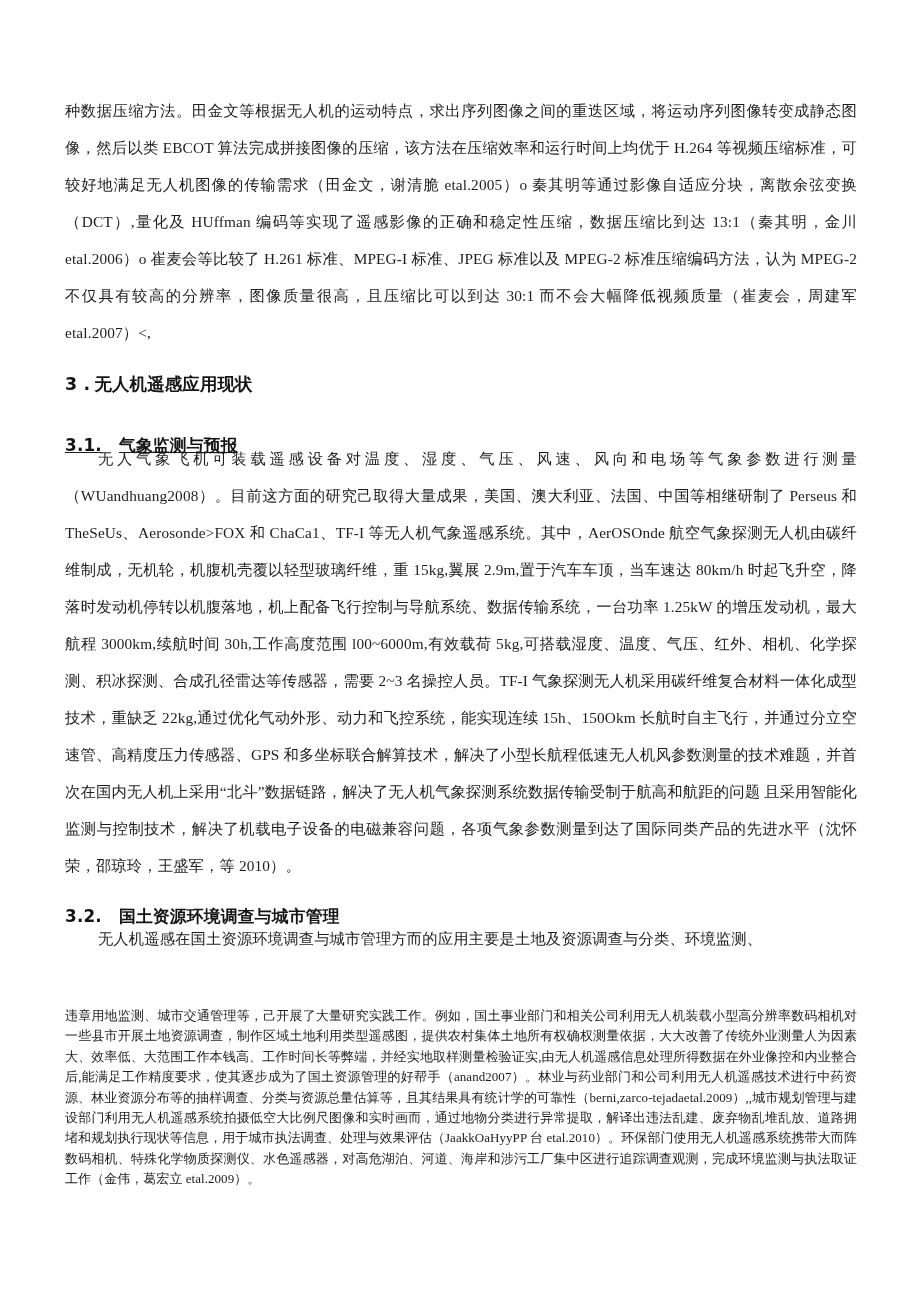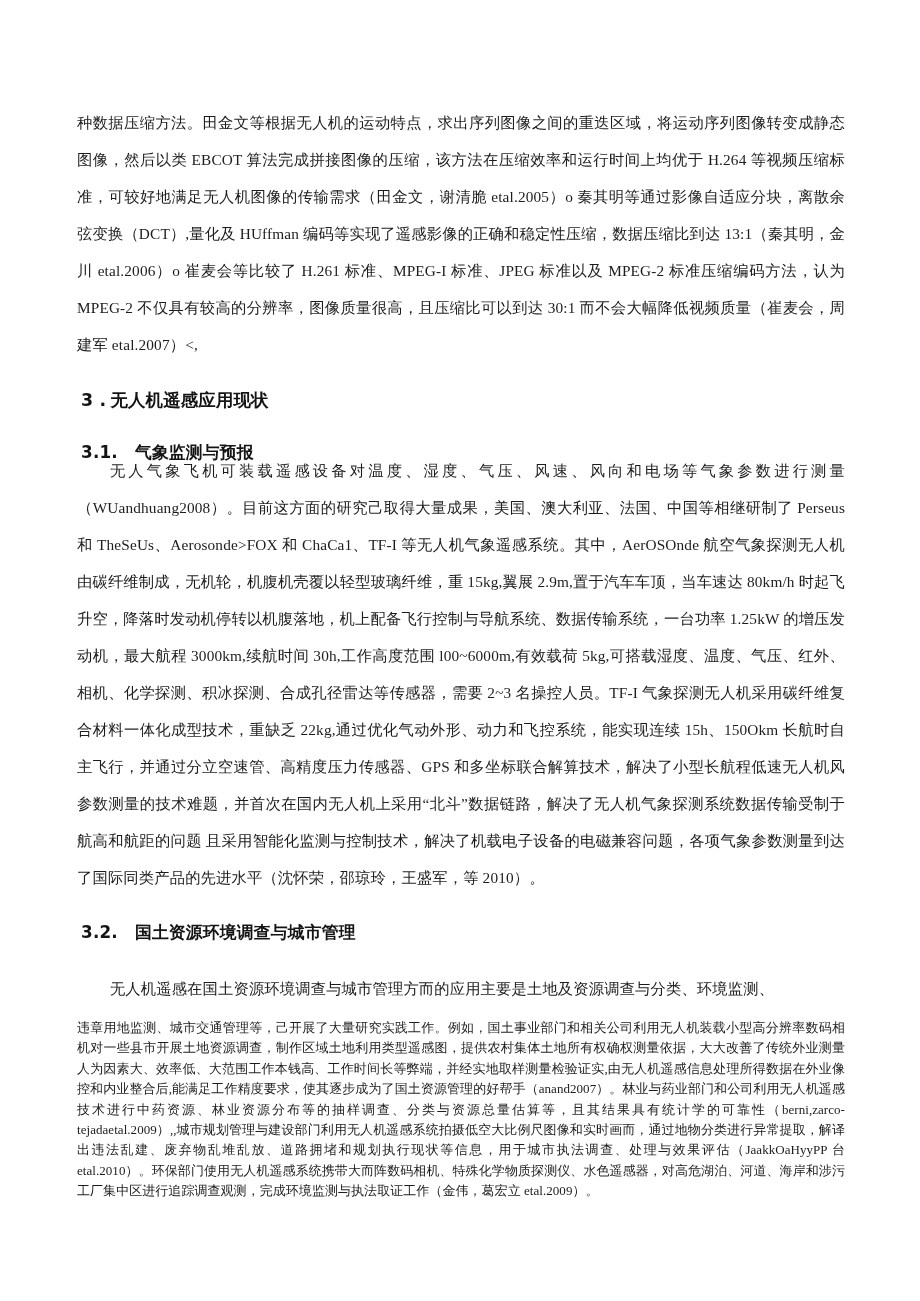--- a/index.html
+++ b/index.html
@@ -24,21 +24,21 @@
   }
   .content {
     position: absolute;
     left: 65px;
     top: 0;
     width: 792px;
   }
 
   
   .para {
-    margin: 12px;
+    margin: 0;
     text-align: justify;
     text-justify: inter-ideograph;
     font-size: 15.3px;
     color: #1c1c1c;
   }
   
   .para.loose {
     line-height: 37px;
     letter-spacing: 0.15px;
   }
@@ -47,21 +47,21 @@
     line-height: 20.4px;
     font-size: 13px;
     letter-spacing: 0.05px;
   }
   .para.indent {
     text-indent: 2.15em;
   }
 
   
   .h-major, .h-minor {
-    margin: 16px;
+    margin: 0;
     font-family: "DejaVu Sans", "Liberation Sans", sans-serif;
     font-weight: bold;
     color: #141414;
     text-align: left;
   }
   .h-major {
     font-size: 17.4px;
     line-height: 24px;
     letter-spacing: 0.2px;
   }
@@ -86,33 +86,33 @@
   <div class="content">
 
     <div class="blk" style="top:92px;">
       <p class="para loose">种数据压缩方法。田金文等根据无人机的运动特点，求出序列图像之间的重迭区域，将运动序列图像转变成静态图像，然后以类 EBCOT 算法完成拼接图像的压缩，该方法在压缩效率和运行时间上均优于 H.264 等视频压缩标准，可较好地满足无人机图像的传输需求（田金文，谢清脆 etal.2005）o 秦其明等通过影像自适应分块，离散余弦变换（DCT）,量化及 HUffman 编码等实现了遥感影像的正确和稳定性压缩，数据压缩比到达 13:1（秦其明，金川 etal.2006）o 崔麦会等比较了 H.261 标准、MPEG-I 标准、JPEG 标准以及 MPEG-2 标准压缩编码方法，认为 MPEG-2 不仅具有较高的分辨率，图像质量很高，且压缩比可以到达 30:1 而不会大幅降低视频质量（崔麦会，周建军 etal.2007）&lt;,</p>
     </div>
 
     <div class="blk" style="top:372px;">
       <h2 class="h-major"><span class="h-num">3 .</span><span class="h-gap-major"></span><span>无人机遥感应用现状</span></h2>
     </div>
 
-    <div class="blk" style="top:424px;">
+    <div class="blk" style="top:433px;text-decoration:underline;">
       <h3 class="h-minor"><span class="h-num">3.1.</span><span class="h-gap-minor"></span><span>气象监测与预报</span></h3>
     </div>
 
     <div class="blk" style="top:440px;">
       <p class="para loose indent">无人气象飞机可装载遥感设备对温度、湿度、气压、风速、风向和电场等气象参数进行测量（WUandhuang2008）。目前这方面的研究己取得大量成果，美国、澳大利亚、法国、中国等相继研制了 Perseus 和 TheSeUs、Aerosonde&gt;FOX 和 ChaCa1、TF-I 等无人机气象遥感系统。其中，AerOSOnde 航空气象探测无人机由碳纤维制成，无机轮，机腹机壳覆以轻型玻璃纤维，重 15kg,翼展 2.9m,置于汽车车顶，当车速达 80km/h 时起飞升空，降落时发动机停转以机腹落地，机上配备飞行控制与导航系统、数据传输系统，一台功率 1.25kW 的增压发动机，最大航程 3000km,续航时间 30h,工作高度范围 l00~6000m,有效载荷 5kg,可搭载湿度、温度、气压、红外、相机、化学探测、积冰探测、合成孔径雷达等传感器，需要 2~3 名操控人员。TF-I 气象探测无人机采用碳纤维复合材料一体化成型技术，重缺乏 22kg,通过优化气动外形、动力和飞控系统，能实现连续 15h、150Okm 长航时自主飞行，并通过分立空速管、高精度压力传感器、GPS 和多坐标联合解算技术，解决了小型长航程低速无人机风参数测量的技术难题，并首次在国内无人机上采用“北斗”数据链路，解决了无人机气象探测系统数据传输受制于航高和航距的问题 且采用智能化监测与控制技术，解决了机载电子设备的电磁兼容问题，各项气象参数测量到达了国际同类产品的先进水平（沈怀荣，邵琼玲，王盛军，等 2010）。</p>
     </div>
 
     <div class="blk" style="top:904px;">
       <h3 class="h-minor"><span class="h-num">3.2.</span><span class="h-gap-minor"></span><span>国土资源环境调查与城市管理</span></h3>
     </div>
 
-    <div class="blk" style="top:958px;">
+    <div class="blk" style="top:920px;">
       <p class="para loose indent">无人机遥感在国土资源环境调查与城市管理方而的应用主要是土地及资源调查与分类、环境监测、</p>
     </div>
 
     <div class="blk" style="top:1006px;">
       <p class="para tight">违章用地监测、城市交通管理等，己开展了大量研究实践工作。例如，国土事业部门和相关公司利用无人机装载小型高分辨率数码相机对一些县市开展土地资源调查，制作区域土地利用类型遥感图，提供农村集体土地所有权确权测量依据，大大改善了传统外业测量人为因素大、效率低、大范围工作本钱高、工作时间长等弊端，并经实地取样测量检验证实,由无人机遥感信息处理所得数据在外业像控和内业整合后,能满足工作精度要求，使其逐步成为了国土资源管理的好帮手（anand2007）。林业与药业部门和公司利用无人机遥感技术进行中药资源、林业资源分布等的抽样调查、分类与资源总量估算等，且其结果具有统计学的可靠性（berni,zarco-tejadaetal.2009）,,城市规划管理与建设部门利用无人机遥感系统拍摄低空大比例尺图像和实时画而，通过地物分类进行异常提取，解译出违法乱建、废弃物乱堆乱放、道路拥堵和规划执行现状等信息，用于城市执法调查、处理与效果评估（JaakkOaHyyPP 台 etal.2010）。环保部门使用无人机遥感系统携带大而阵数码相机、特殊化学物质探测仪、水色遥感器，对高危湖泊、河道、海岸和涉污工厂集中区进行追踪调查观测，完成环境监测与执法取证工作（金伟，葛宏立 etal.2009）。</p>
     </div>
 
   </div>
 </div>
 

